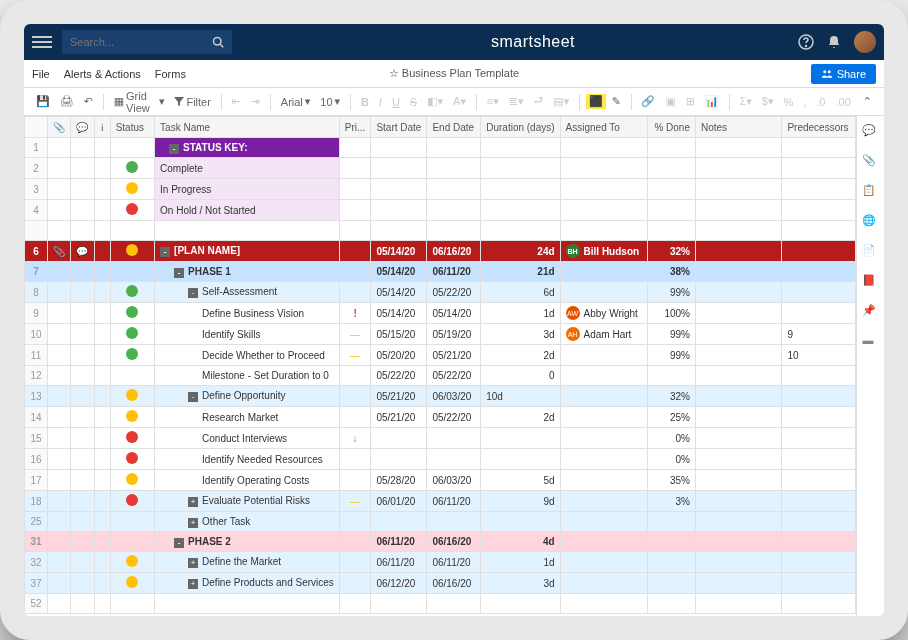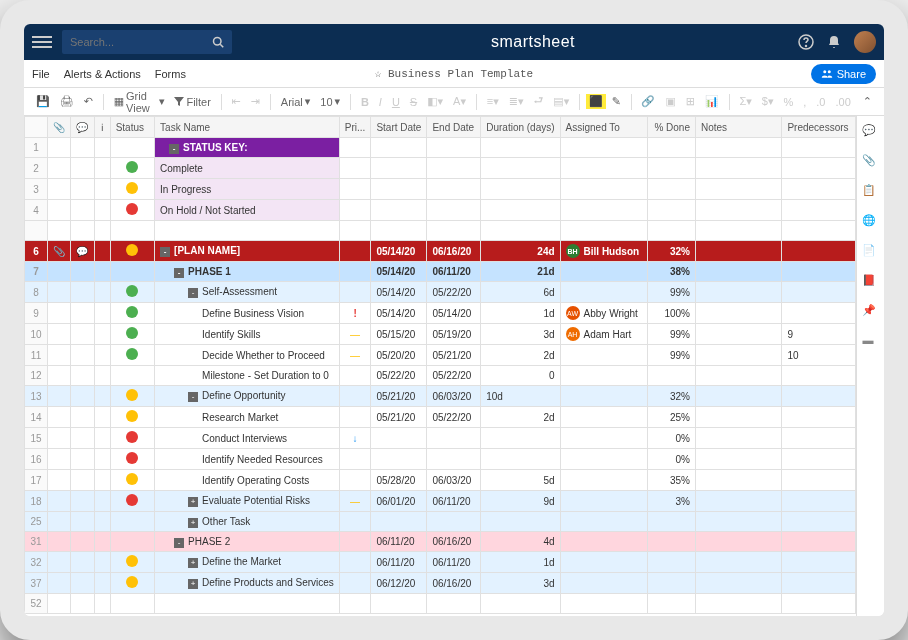--- a/index.html
+++ b/index.html
@@ -11,22 +11,22 @@
 .hamburger { width: 20px; height: 20px; cursor: pointer; display: flex; flex-direction: column; justify-content: center; gap: 3px; }
 .hamburger span { height: 2px; background: #ccc; }
 .searchbox { background: #1a4070; margin-left: 10px; height: 24px; width: 170px; display: flex; align-items: center; padding: 0 8px; border-radius: 2px; }
 .searchbox input { background: transparent; border: none; color: #ccc; font-size: 11px; flex: 1; outline: none; }
 .brand { flex: 1; text-align: center; font-size: 16px; letter-spacing: 0.5px; padding-left: 36px; }
 .topicons { display: flex; gap: 12px; align-items: center; }
 .topicons .ico { width: 16px; height: 16px; cursor: pointer; }
 .avatar { width: 22px; height: 22px; border-radius: 50%; background: linear-gradient(135deg,#c08050,#805030); }
 .menubar { height: 28px; display: flex; align-items: center; border-bottom: 1px solid #ddd; padding: 0 8px; font-size: 11px; color: #333; position: relative; }
 .menubar .mi { margin-right: 14px; cursor: pointer; }
-.doctitle { position: absolute; left: 50%; transform: translateX(-50%); color: #555; font-family: Liberation Mono, monospace; }
-.sharebtn { margin-left: auto; background: #0073e6; color: #fff; padding: 4px 10px; border-radius: 10px; cursor: pointer; display: flex; align-items: center; gap: 4px; }
+.doctitle { position: absolute; left: 50%; transform: translateX(-50%); color: #555; }
+.sharebtn { margin-left: auto; background: #0073e6; color: #fff; padding: 4px 10px; border-radius: 2px; cursor: pointer; display: flex; align-items: center; gap: 4px; }
 .toolbar { height: 28px; display: flex; align-items: center; border-bottom: 1px solid #ddd; padding: 0 8px; gap: 2px; color: #666; font-size: 11px; }
 .toolbar .tb { padding: 2px 4px; cursor: pointer; display: flex; align-items: center; gap: 2px; }
 .toolbar .sep { width: 1px; height: 16px; background: #ddd; margin: 0 4px; }
 .gridwrap { flex: 1; display: flex; overflow: hidden; }
 .grid { flex: 1; overflow: auto; }
 .rightrail { width: 28px; border-left: 1px solid #ddd; display: flex; flex-direction: column; align-items: center; padding-top: 8px; gap: 14px; color: #888; }
 .rightrail .ri { width: 16px; height: 16px; cursor: pointer; }
 table { border-collapse: collapse; width: 100%; }
 th, td { border: 1px solid #e0e0e0; padding: 3px 5px; font-size: 10px; color: #333; vertical-align: middle; height: 20px; white-space: nowrap; overflow: hidden; text-overflow: ellipsis; }
 th { background: #f5f5f5; font-weight: normal; color: #555; text-align: left; position: sticky; top: 0; }
@@ -36,21 +36,21 @@
 .dot { width: 12px; height: 12px; border-radius: 50%; display: inline-block; }
 .green { background: #4caf50; }
 .yellow { background: #ffc107; }
 .red { background: #e53935; }
 .collapse { display: inline-block; width: 10px; height: 10px; background: #666; color: #fff; font-size: 8px; line-height: 10px; text-align: center; margin-right: 4px; cursor: pointer; }
 tr.purple td.taskcell { background: #7b1fa2; color: #fff; font-weight: bold; }
 tr.keyrow td.taskcell { background: #f3e5f5; }
 tr.darkred td { background: #b71c1c; color: #fff; font-weight: bold; }
 tr.bluerow td { background: #c5e3ff; font-weight: bold; }
 tr.lightblue td { background: #e3f2ff; }
-tr.pinkrow td { background: #ffd6de; font-weight: normal; }
+tr.pinkrow td { background: #ffd6de; font-weight: bold; }
 .assignchip { display: inline-flex; align-items: center; gap: 4px; }
 .assignchip .av { width: 14px; height: 14px; border-radius: 50%; font-size: 7px; color: #fff; display: flex; align-items: center; justify-content: center; }
 .pri-high { color: #e53935; font-weight: bold; }
 .pri-med { color: #ffc107; }
 .pri-low { color: #2196f3; }
 th.durcol { line-height: 1.1; }
 </style>
 </head>
 <body>
 

